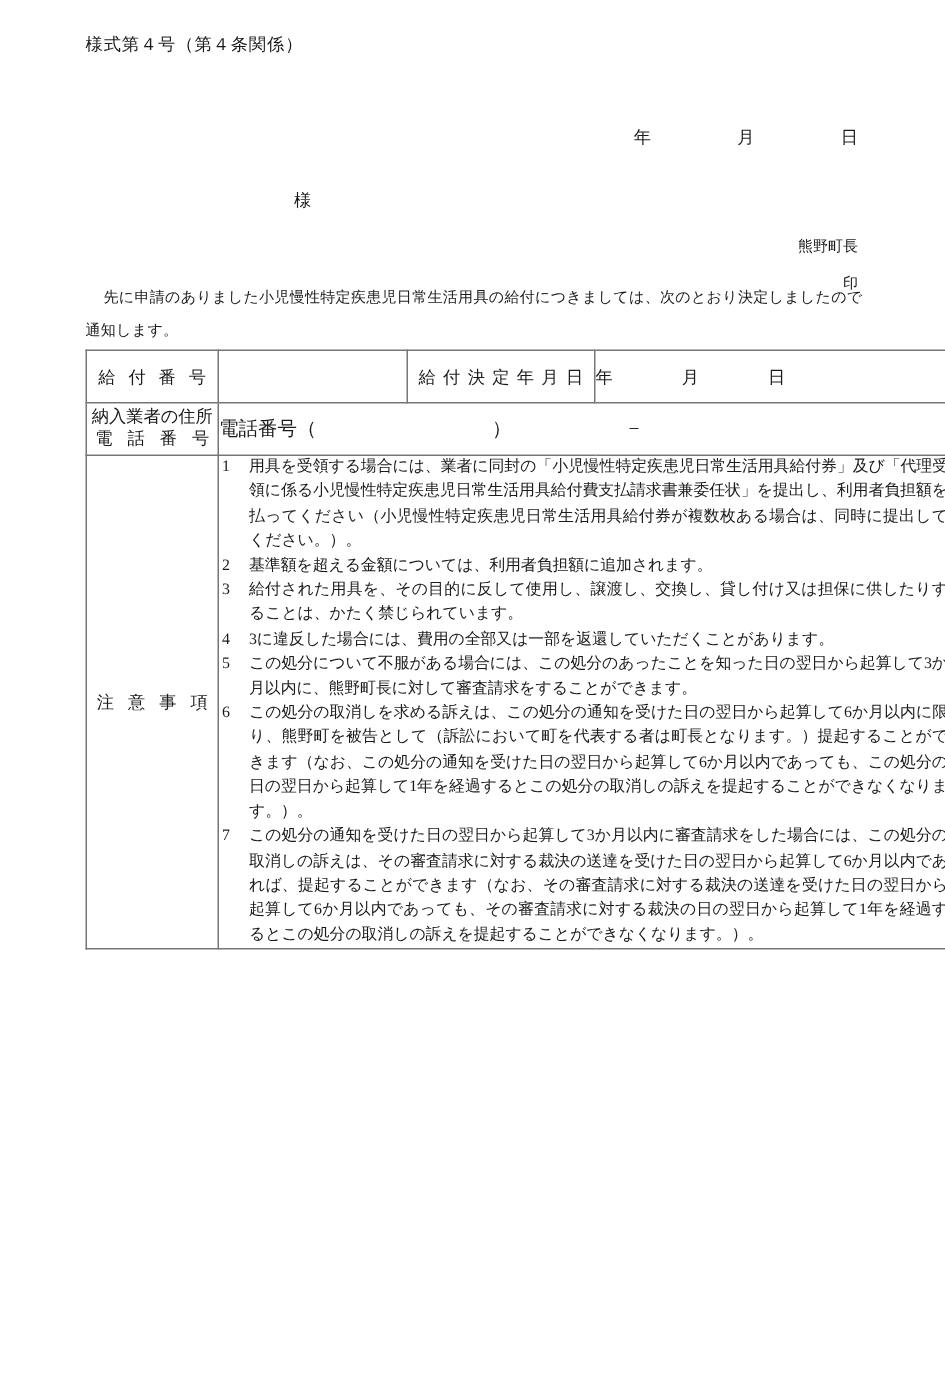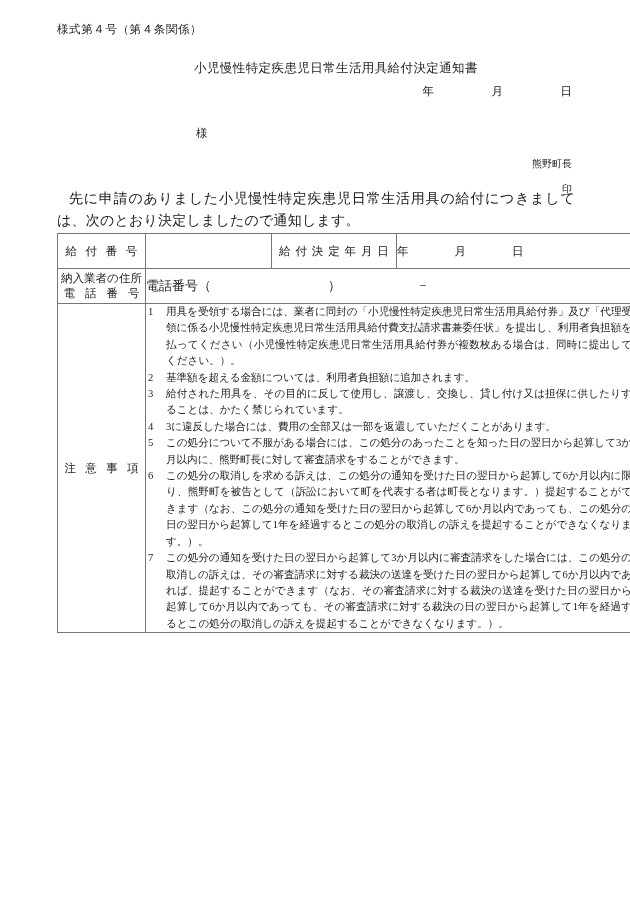--- a/index.html
+++ b/index.html
@@ -62,21 +62,21 @@
     top: 146px;
     text-align: right;
     font-size: 10px;
     white-space: pre;
   }
   .body-para {
     position: absolute;
     left: 57px;
     right: 55px;
     top: 188px;
-    font-size: 14px;
+    font-size: 10px;
     line-height: 22px;
     text-indent: 12px;
     text-align: justify;
     letter-spacing: 0.2px;
   }
 
   
   .tbl-wrap {
     position: absolute;
     left: 57px;
@@ -202,21 +202,20 @@
     top: 0;
   }
 </style>
 </head>
 <body>
 
 <div class="page">
 
   <div class="form-no">様式第４号（第４条関係）</div>
 
-  <div class="doc-title">小児慢性特定疾患児日常生活用具給付決定通知書</div>
 
   <div class="date-line">年　　　　　月　　　　　日</div>
 
   <div class="addressee">様</div>
 
   <div class="issuer-row">
     <span>熊野町長</span>
     <span style="display:inline-block;width:112px"></span>
     <span>印</span>
   </div>

